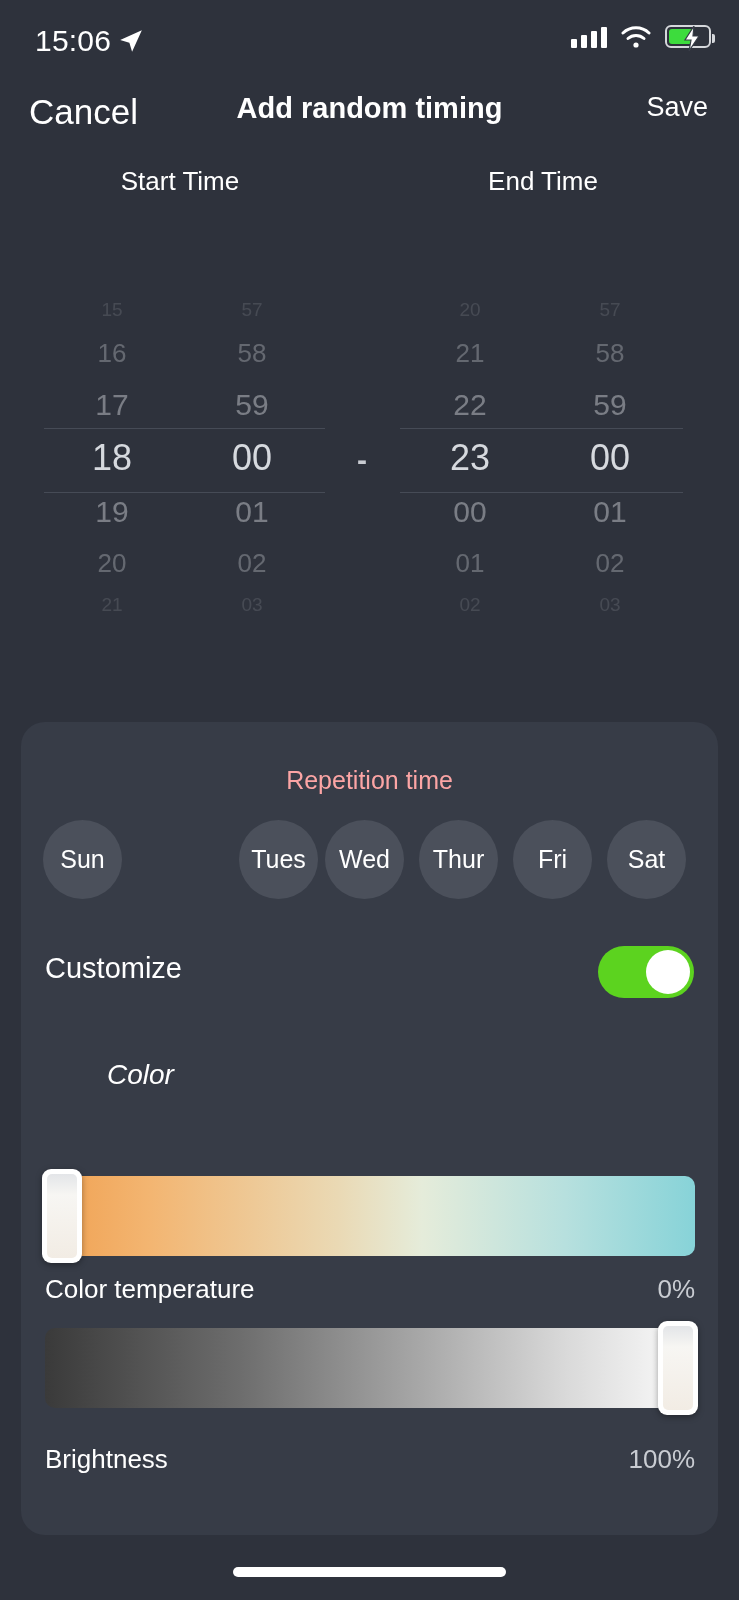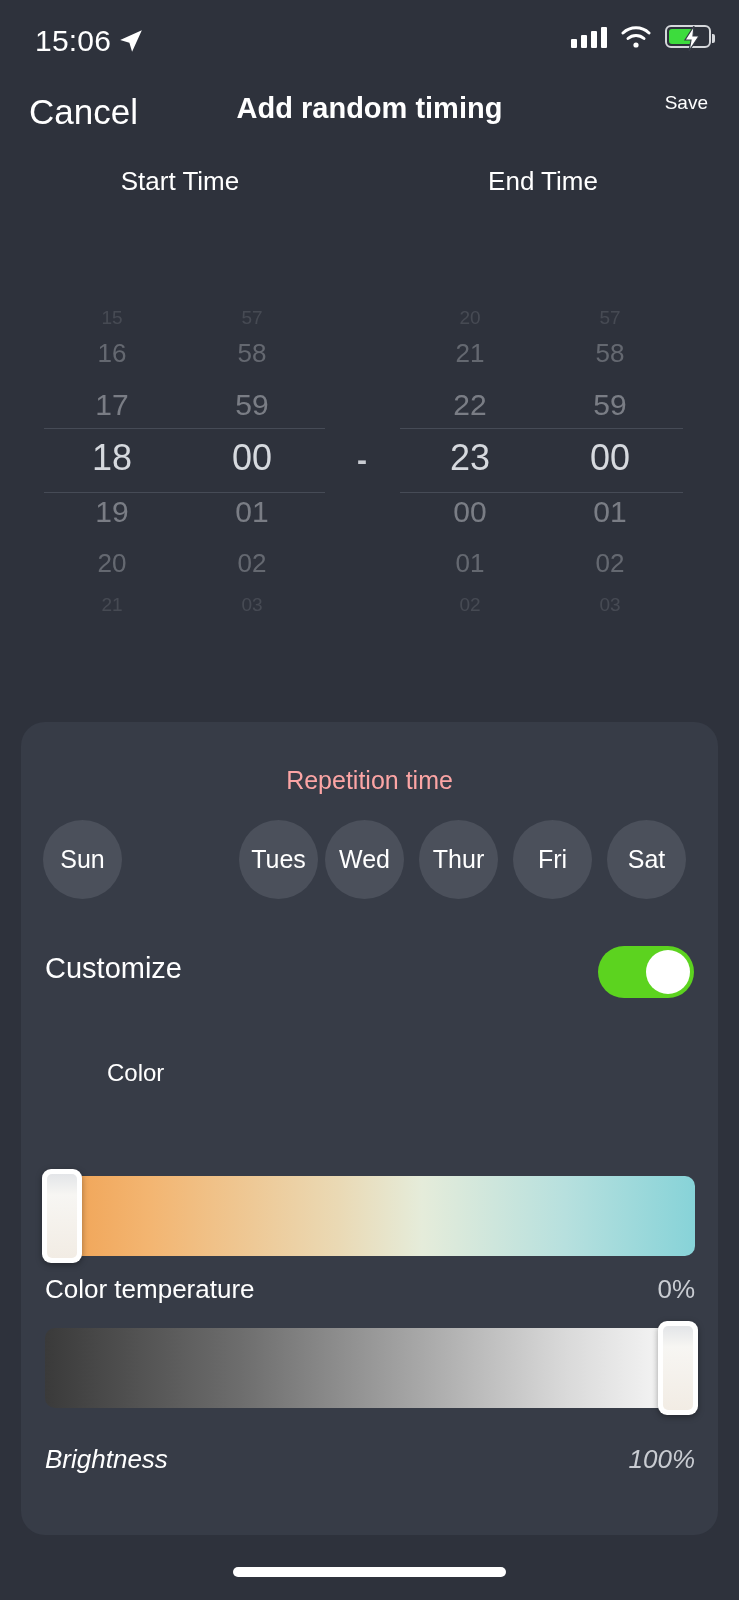--- a/index.html
+++ b/index.html
@@ -36,36 +36,36 @@
   .batt-fill { width:62%; height:100%; background:#3ddc3d; border-radius:3px; }
   .bolt { position:absolute; left:16px; top:-1px; width:18px; height:25px; }
 
   
   .navbar { position:absolute; top:92px; left:0; width:739px; height:50px; }
   .nav-cancel { position:absolute; left:29px; top:0; font-size:35px; color:#fff; }
   .nav-title {
     position:absolute; left:0; top:0; width:739px; text-align:center;
     font-size:29px; color:#fff; font-weight:700;
   }
-  .nav-save { position:absolute; right:31px; top:0; font-size:19px; color:#fff; }
+  .nav-save { position:absolute; right:31px; top:0; font-size:27px; color:#fff; }
 
   
   .pk-head { position:absolute; top:166px; left:0; width:739px; height:36px; }
   .pk-head span { position:absolute; font-size:26px; color:#ffffff; }
   .pk-head .s { left:0; width:360px; text-align:center; }
   .pk-head .e { left:363px; width:360px; text-align:center; }
 
   
   .picker { position:absolute; top:280px; left:0; width:739px; height:360px; }
   .pcol { position:absolute; top:0; width:128px; height:360px; }
   .pcol .cell {
     position:absolute; left:0; width:128px; text-align:center;
     color:#d6d9de; line-height:1;
   }
-  .r0 { top:28px;  font-size:19px; opacity:0.14; }
+  .r0 { top:20px;  font-size:19px; opacity:0.14; }
   .r1 { top:60px;  font-size:26px; opacity:0.32; }
   .r2 { top:110px; font-size:30px; opacity:0.45; }
   .r3 { top:160px; font-size:36px; opacity:1; color:#ffffff; }
   .r4 { top:217px; font-size:30px; opacity:0.45; }
   .r5 { top:270px; font-size:26px; opacity:0.32; }
   .r6 { top:315px; font-size:19px; opacity:0.14; }
 
   .sel-line { position:absolute; height:1px; background:#464b56; }
   .dash {
     position:absolute; left:347px; top:443px; width:30px; text-align:center;
@@ -91,21 +91,21 @@
   .cust-label { position:absolute; left:24px; top:230px; font-size:29px; color:#ffffff; }
   .toggle {
     position:absolute; right:24px; top:224px; width:96px; height:52px;
     background:#5cd31f; border-radius:26px;
   }
   .toggle .knob {
     position:absolute; right:4px; top:4px; width:44px; height:44px;
     background:#ffffff; border-radius:50%;
   }
 
-  .color-label { position:absolute; left:86px; top:337px; font-size:24px; color:#ffffff; }
+  .color-label { position:absolute; left:86px; top:337px; font-size:28px; color:#ffffff;font-style:italic; }
   .color-pill {
     position:absolute; left:187px; top:322px; width:163px; height:56px;
     background:#4a4f59; border-radius:28px;
   }
   .swatch {
     position:absolute; left:10px; top:8px; width:40px; height:40px;
     border-radius:50%; background:#facb95;
   }
   .color-name { position:absolute; left:62px; top:13px; font-size:27px; color:#ffffff; }
 
@@ -120,21 +120,21 @@
   .thumb.right { right:-3px; }
   .thumb::after {
     content:""; position:absolute; left:5px; top:5px; right:5px; bottom:5px;
     border-radius:5px;
     background:linear-gradient(to bottom,#e3e5e8 0%,#f7f6f3 25%,#f2ece4 100%);
   }
   .sl-row { position:absolute; left:24px; width:650px; height:34px; }
   .sl-row .nm { position:absolute; left:0; top:0; font-size:26px; color:#ffffff; }
   .sl-row .vl { position:absolute; right:0; top:0; font-size:26px; color:#c9ccd2; }
   .row-ct { top:552px; }
-  .row-br { top:722px;font-style:italic; }
+  .row-br { top:722px; }
 
   .home-ind {
     position:absolute; left:233px; bottom:23px; width:273px; height:10px;
     background:#ffffff; border-radius:5px;
   }
 </style>
 </head>
 <body>
 
 <div class="screen">

